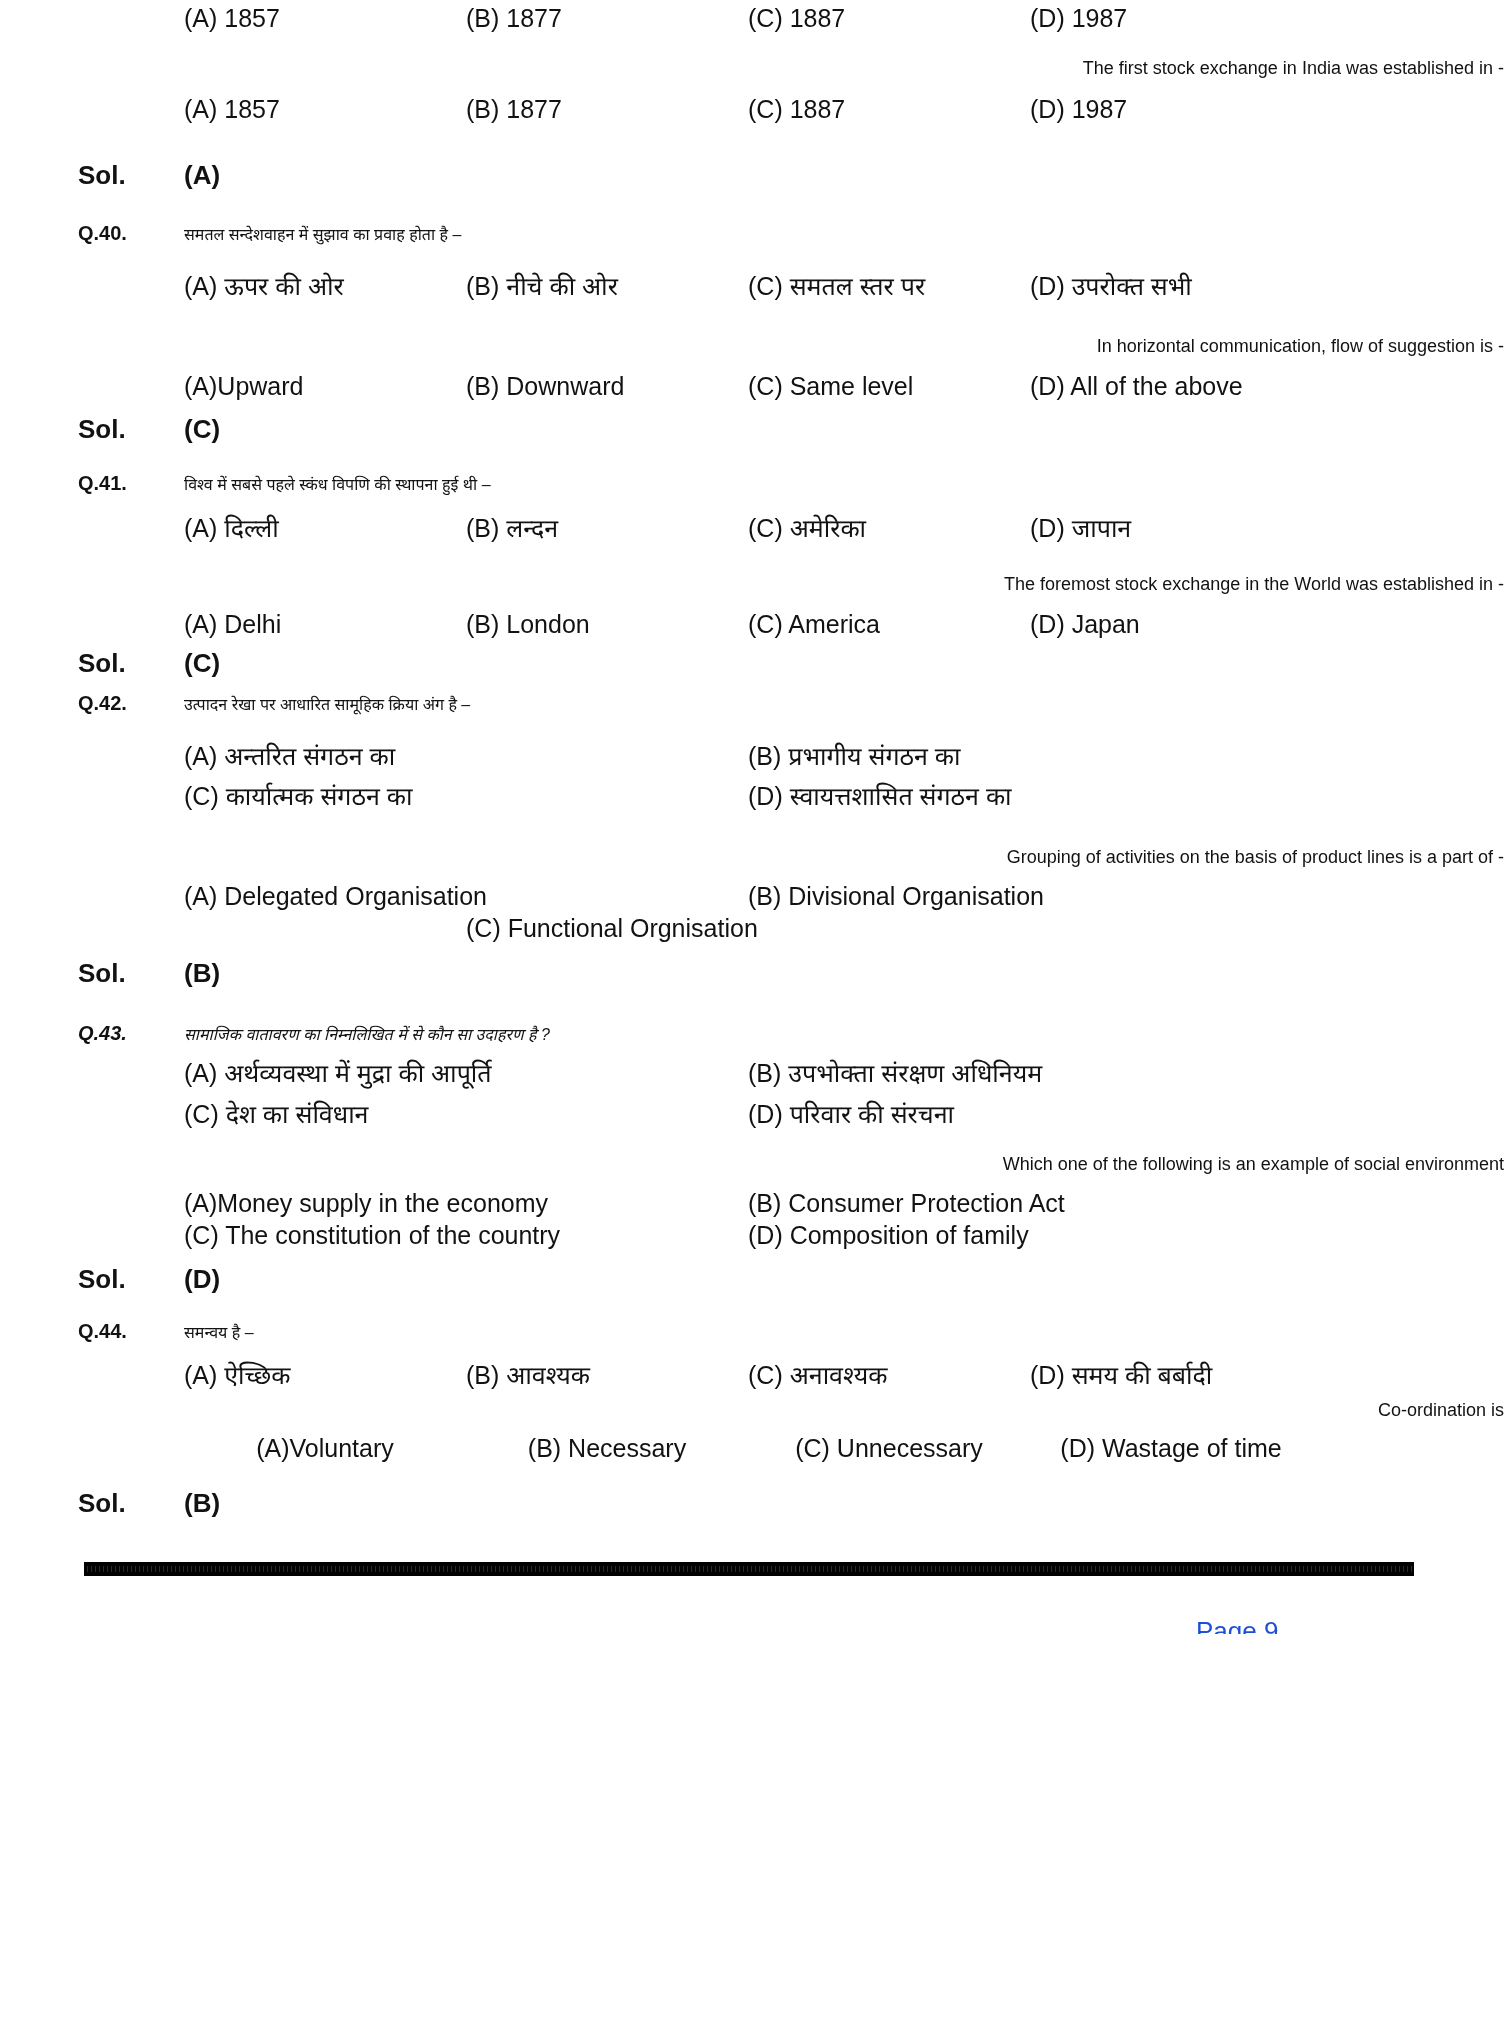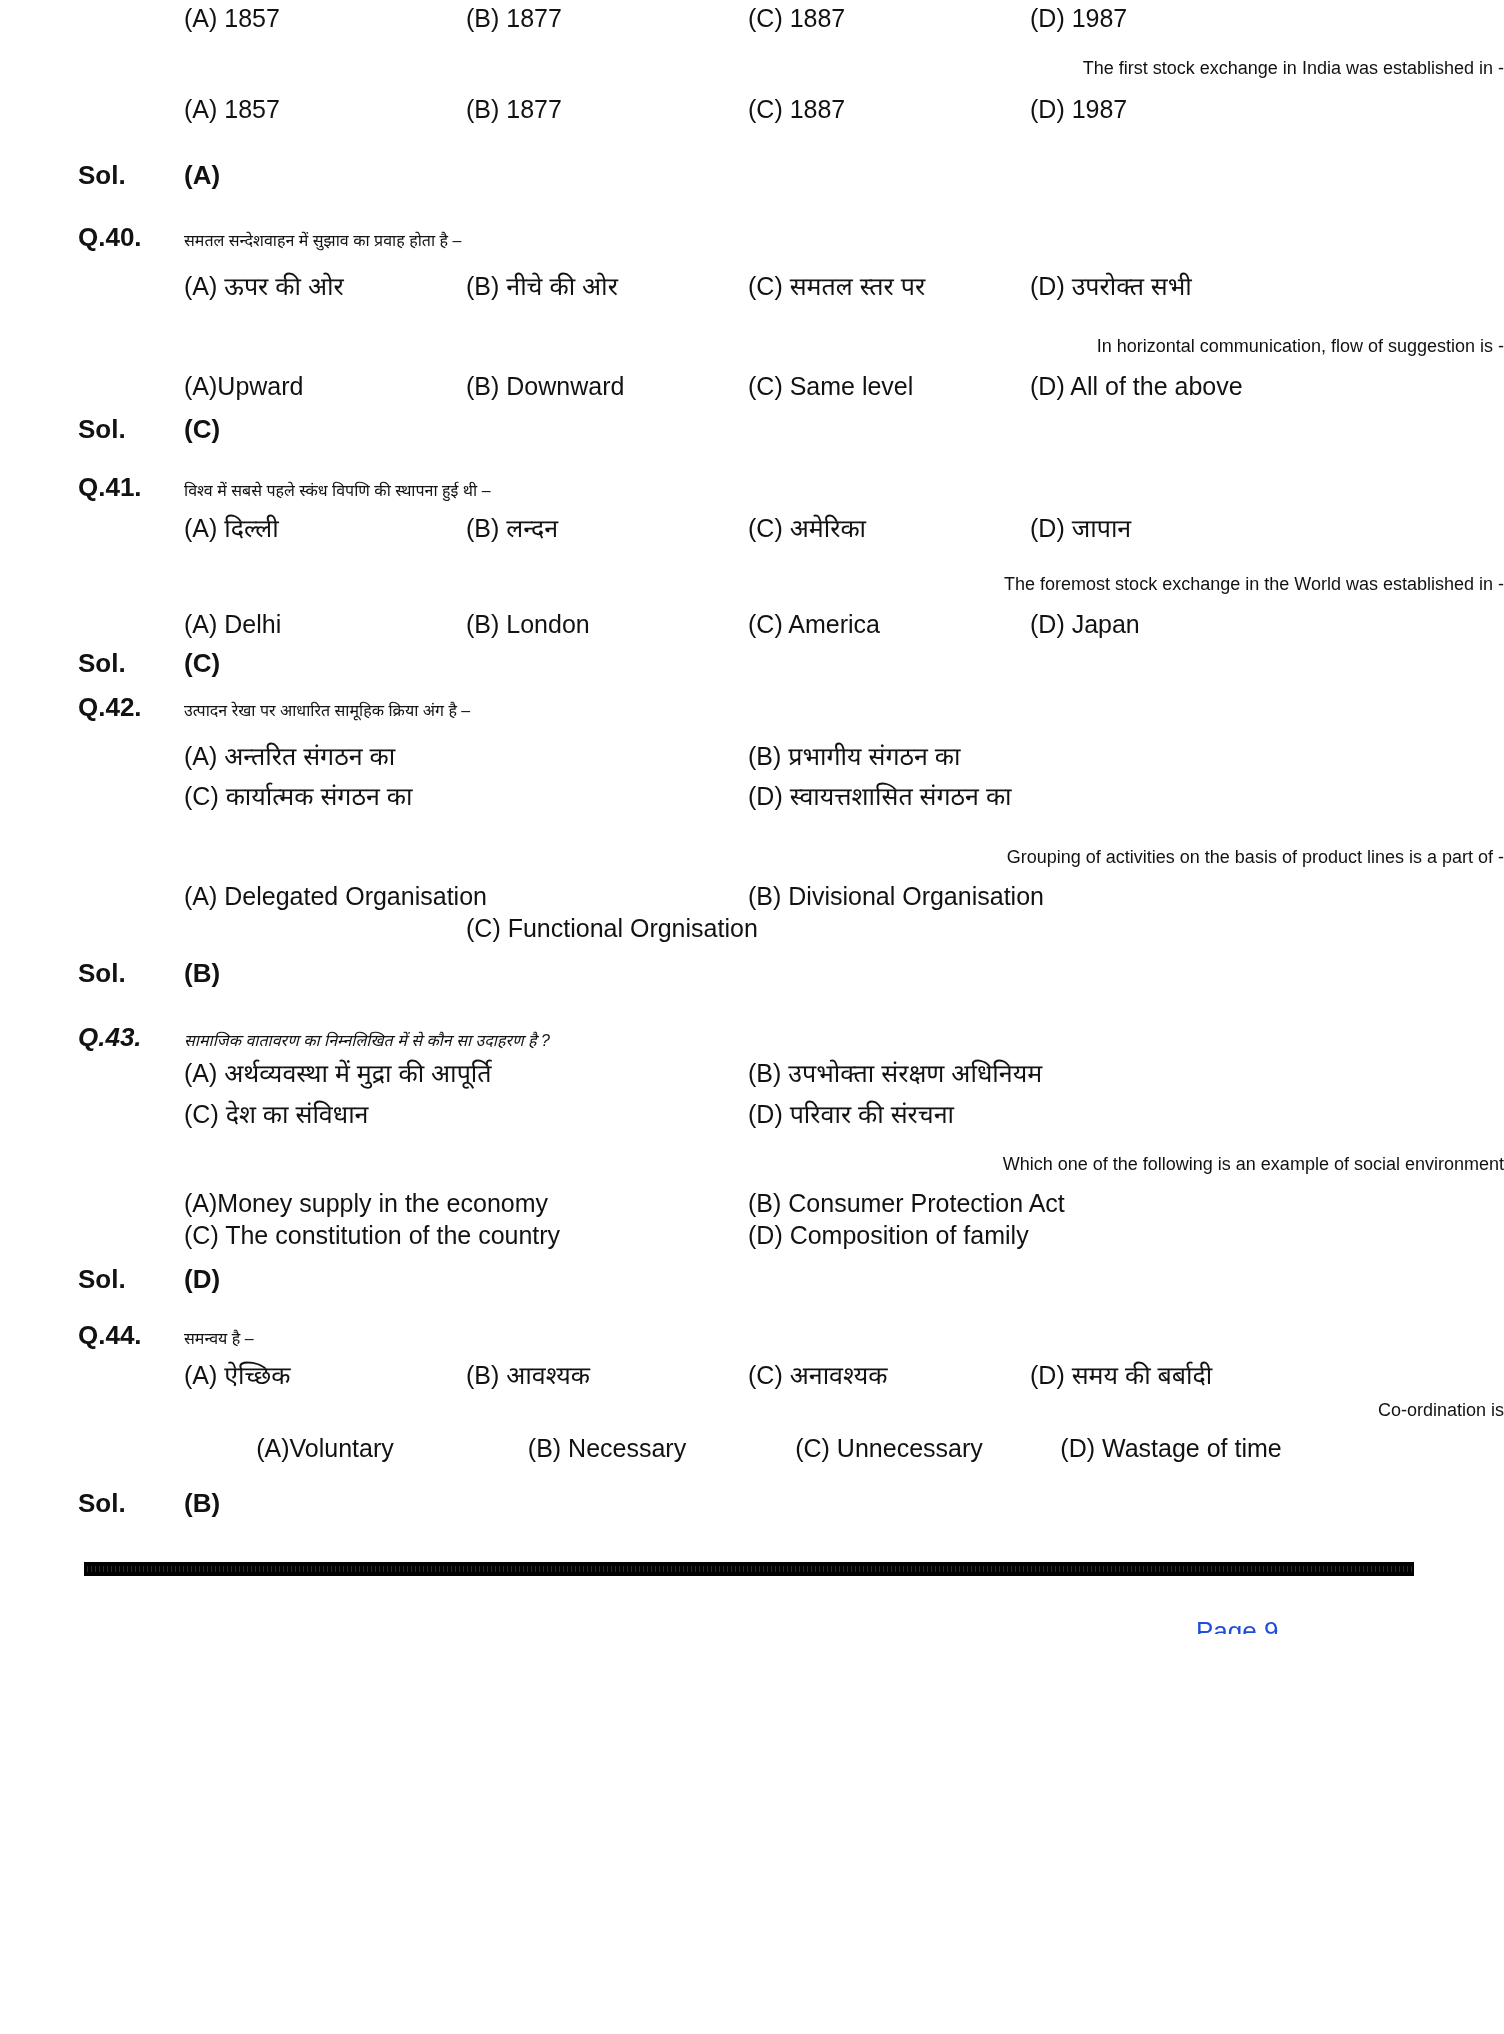--- a/index.html
+++ b/index.html
@@ -24,21 +24,21 @@
   }
   
   .row {
     display: flex;
     align-items: baseline;
   }
   .qlabel {
     width: 106px;
     flex: 0 0 106px;
     font-weight: bold;
-    font-size: 26px;
+    font-size: 20px;
     padding-left: 78px;
     box-sizing: content-box;
   }
   .qbody {
     flex: 1 1 auto;
   }
   .stem {
     font-size: 18px;
     line-height: 1.35;
     text-align: right;

